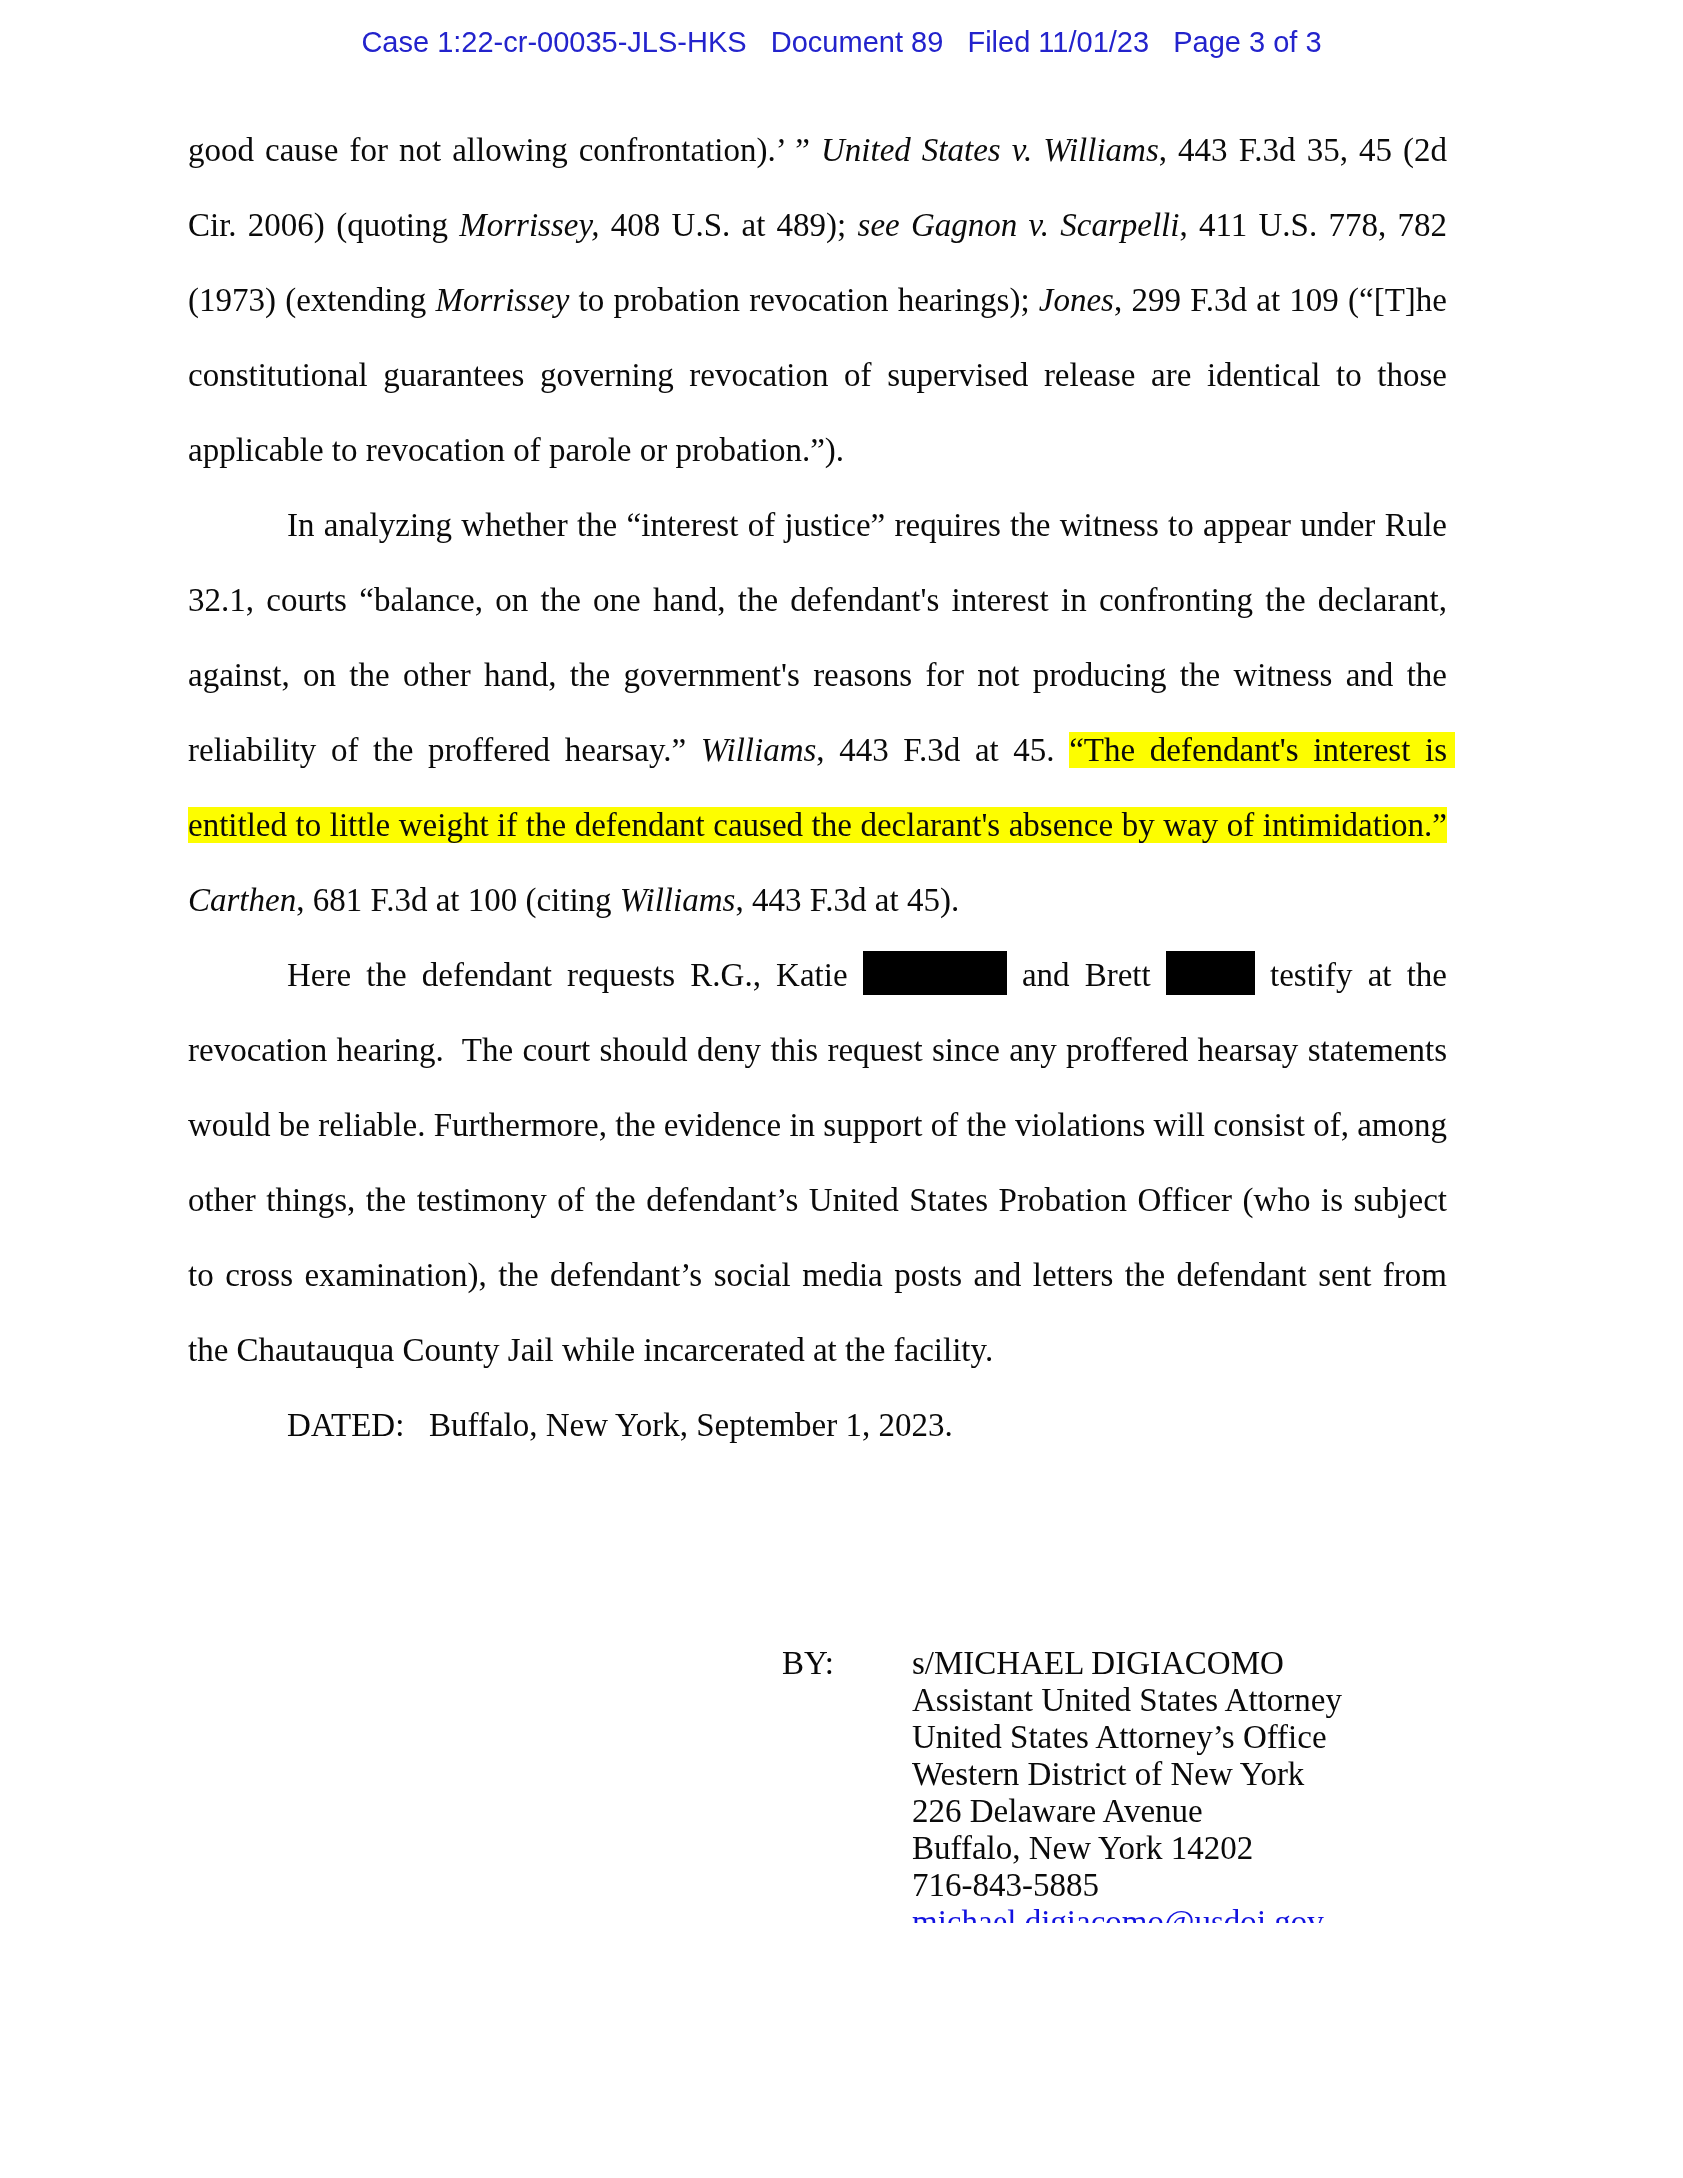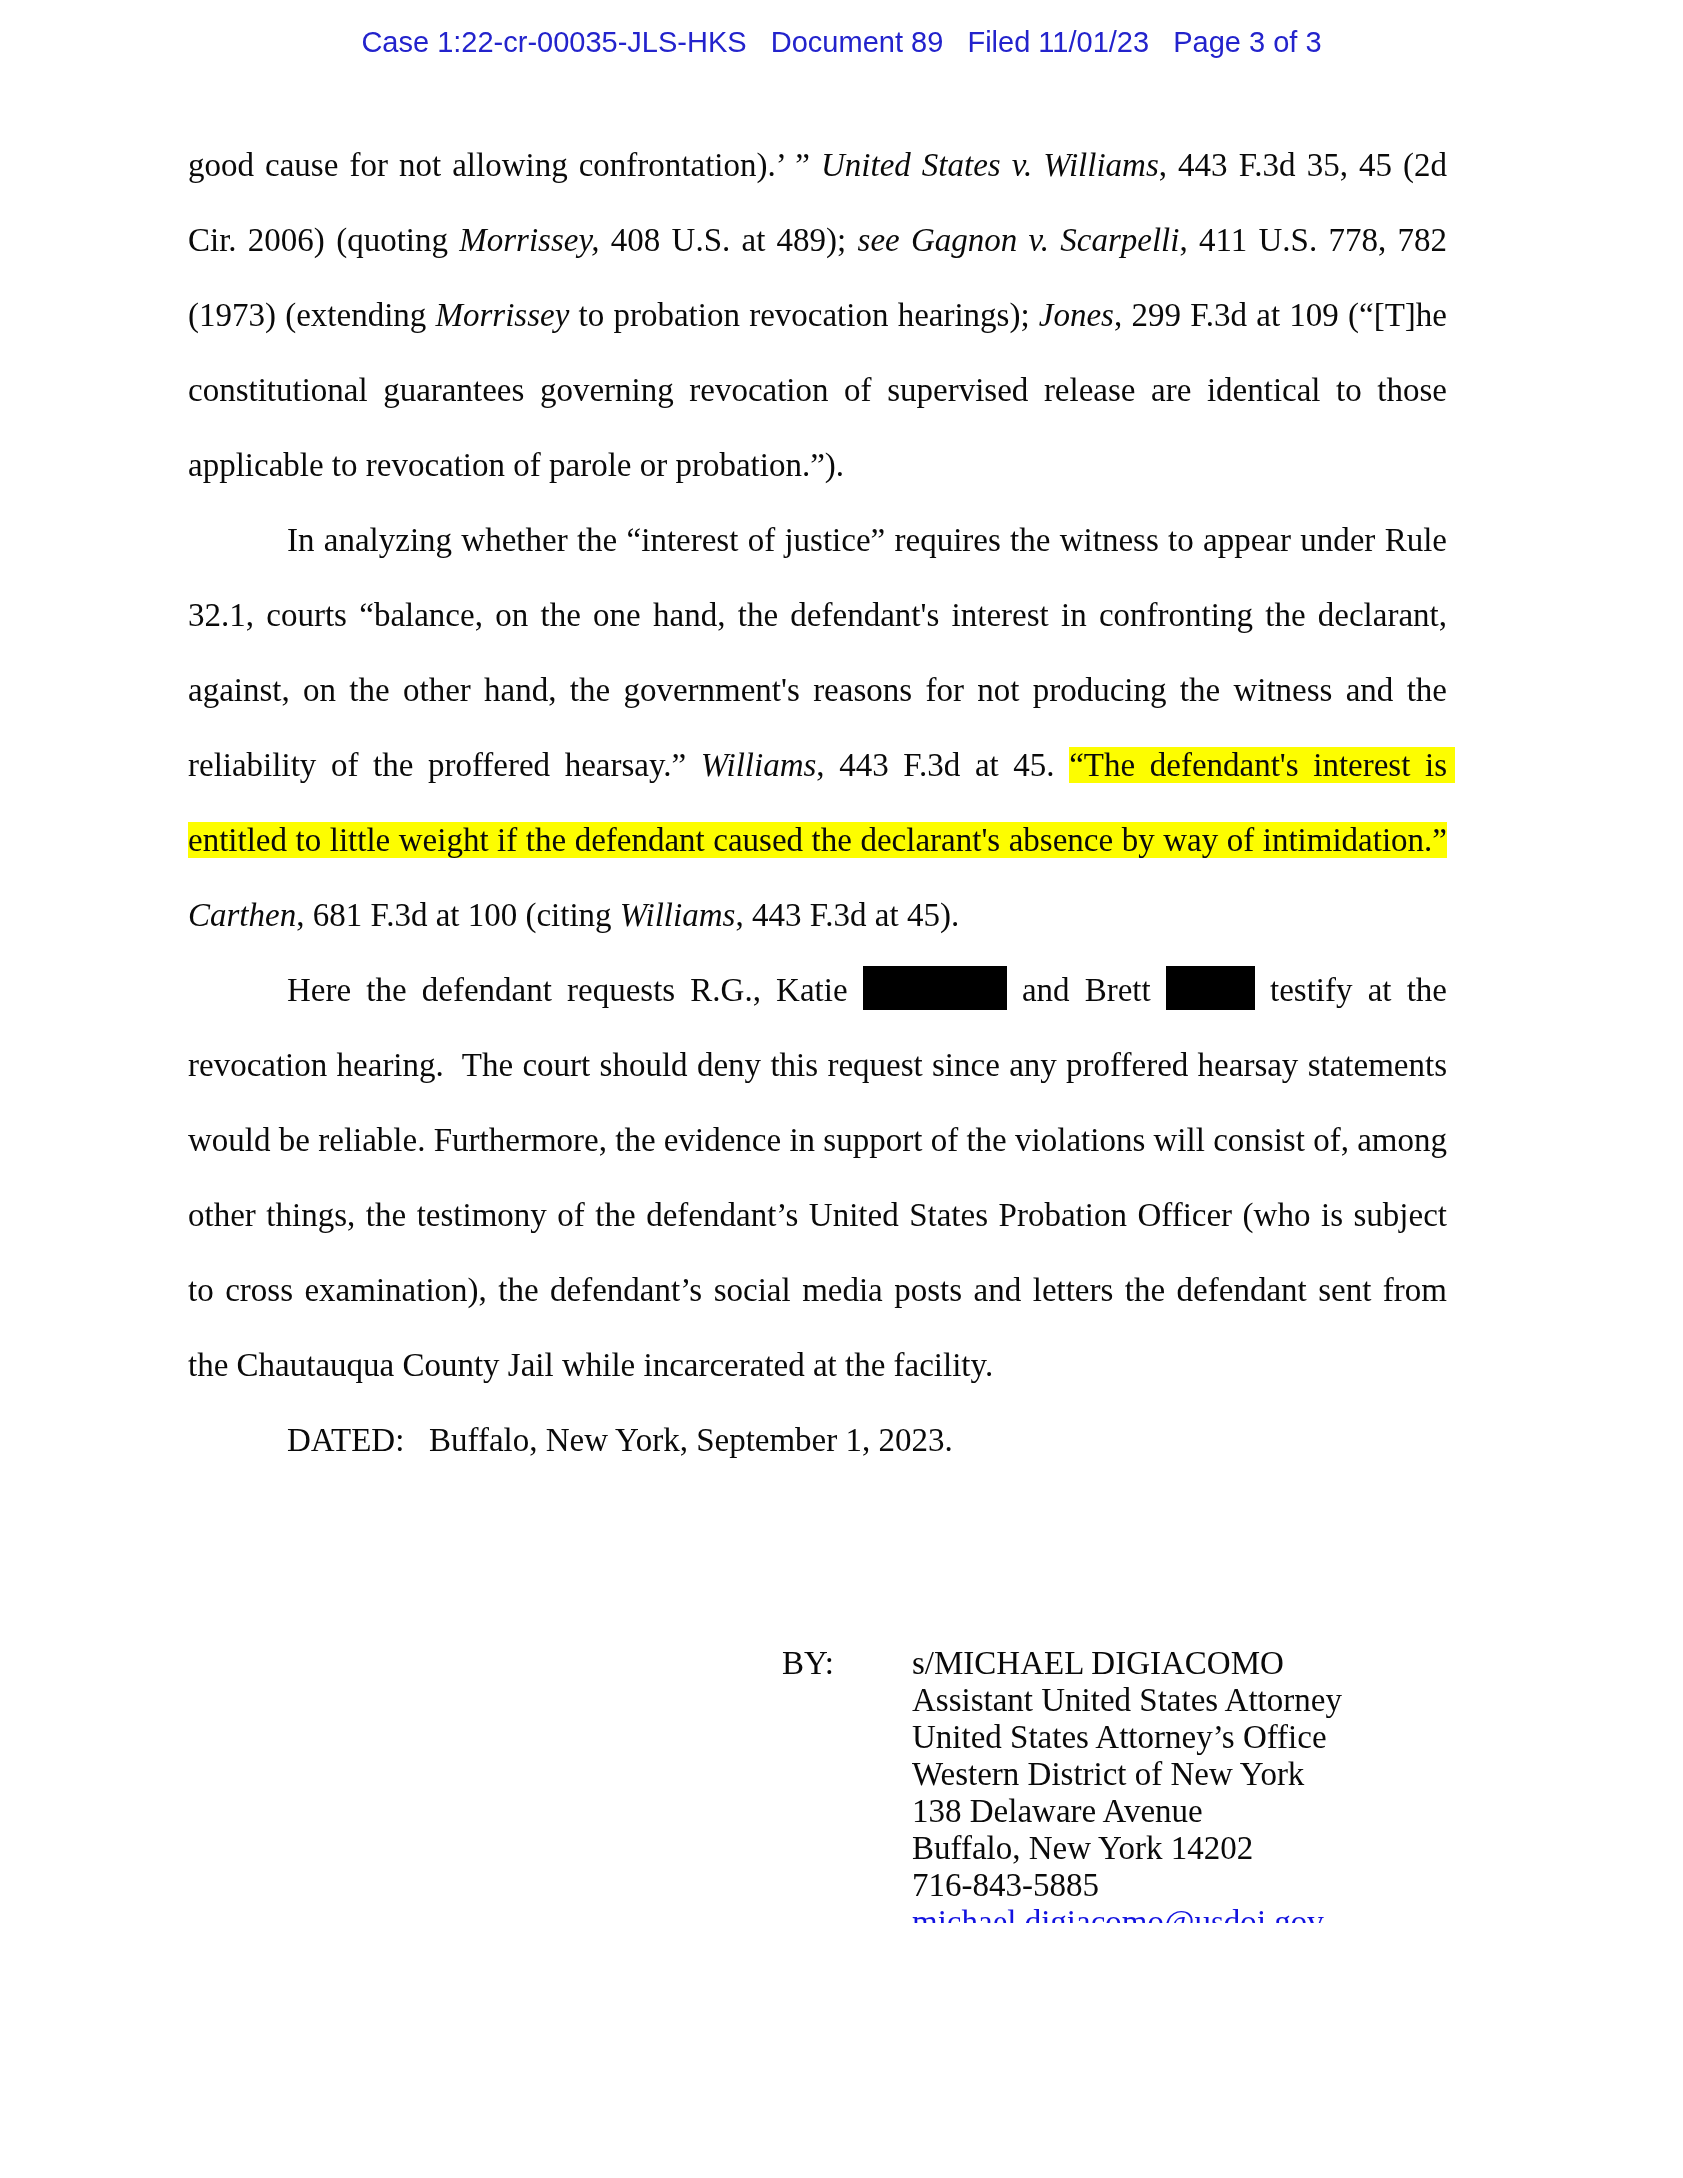--- a/index.html
+++ b/index.html
@@ -20,21 +20,21 @@
   }
   .stamp{
     position:absolute;top:26px;left:0;right:0;
     text-align:center;
     font-family:"Liberation Sans",sans-serif;
     font-size:29px;
     color:var(--header-blue);
     white-space:pre-wrap;
   }
   .content{
-    position:absolute;left:188px;top:128px;width:1259px;
+    position:absolute;left:188px;top:113px;width:1259px;
   }
   .para{
     margin:0;
     font-size:33px;
     line-height:75px;
     text-align:justify;
     white-space:pre-wrap;
   }
   .para.indent{text-indent:99px;}
   .italic{font-style:italic;}
@@ -81,21 +81,21 @@
 
 
   <div class="sig-block-2">
     <div class="by-label">BY:</div>
     <div>
       <div>
           <div>s/MICHAEL DIGIACOMO</div>
           <div>Assistant United States Attorney</div>
           <div>United States Attorney’s Office</div>
           <div>Western District of New York</div>
-          <div>138 Delaware Avenue</div>
+          <div>226 Delaware Avenue</div>
           <div>Buffalo, New York 14202</div>
           <div>716-843-5885</div>
         </div>
       <a class="email" href="#">michael.digiacomo@usdoj.gov</a>
     </div>
   </div>
 
   <div class="pagenum">3</div>
 
 </div>

